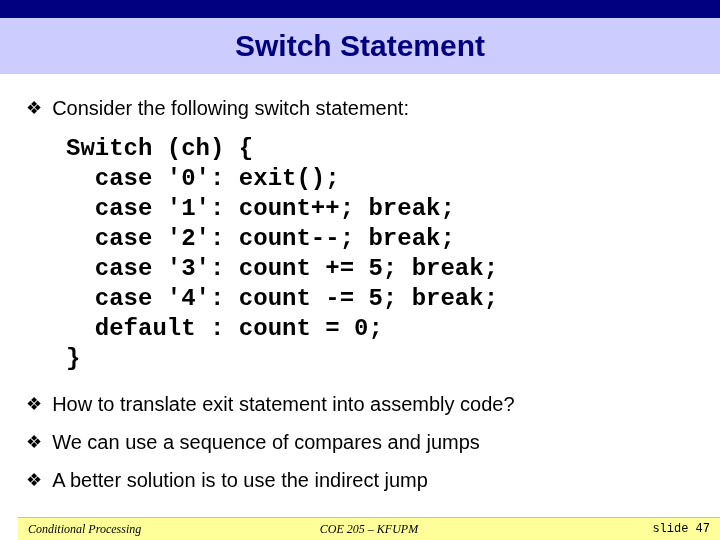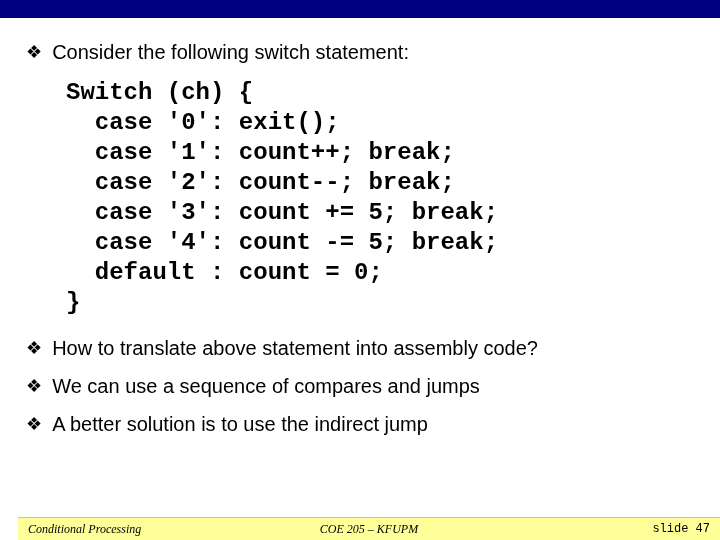--- a/index.html
+++ b/index.html
@@ -75,40 +75,43 @@
   }
   .footer .left { position: absolute; left: 10px; }
   .footer .center { width: 100%; text-align: center; }
   .footer .right { position: absolute; right: 10px; font-style: normal; font-family: Liberation Mono, monospace; }
 </style>
 </head>
 <body>
 
 <div class="slide">
   <div class="top-bar"></div>
+  <div class="title-band">
+    <span class="title-text">Switch Statement</span>
+  </div>
 
   <div class="content">
 
     <div class="bullet-row">
       <span class="dia">❖</span>
       <span class="txt">Consider the following switch statement:</span>
     </div>
 
     <div class="code-block">Switch (ch) {
   case '0': exit();
   case '1': count++; break;
   case '2': count--; break;
   case '3': count += 5; break;
   case '4': count -= 5; break;
   default : count = 0;
 }</div>
 
     <div class="bullet-row">
       <span class="dia">❖</span>
-      <span class="txt">How to translate above statement into assembly code?</span>
+      <span class="txt">How to translate exit statement into assembly code?</span>
     </div>
 
     <div class="bullet-row">
       <span class="dia">❖</span>
       <span class="txt">We can use a sequence of compares and jumps</span>
     </div>
 
     <div class="bullet-row">
       <span class="dia">❖</span>
       <span class="txt">A better solution is to use the indirect jump</span>

